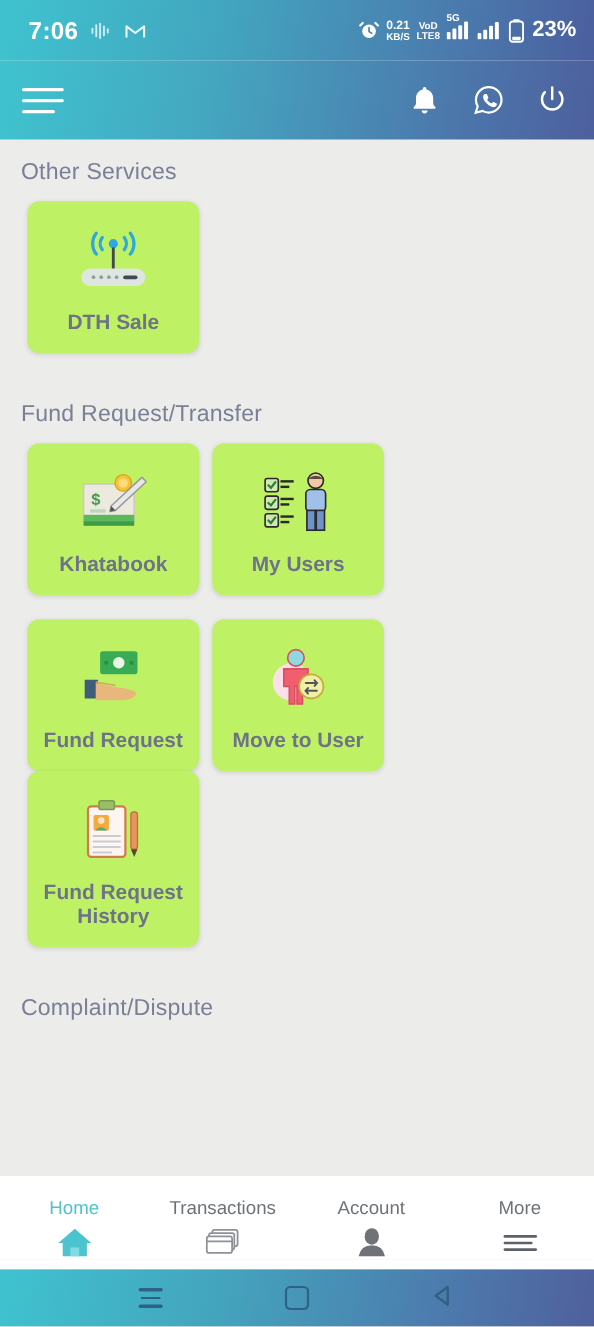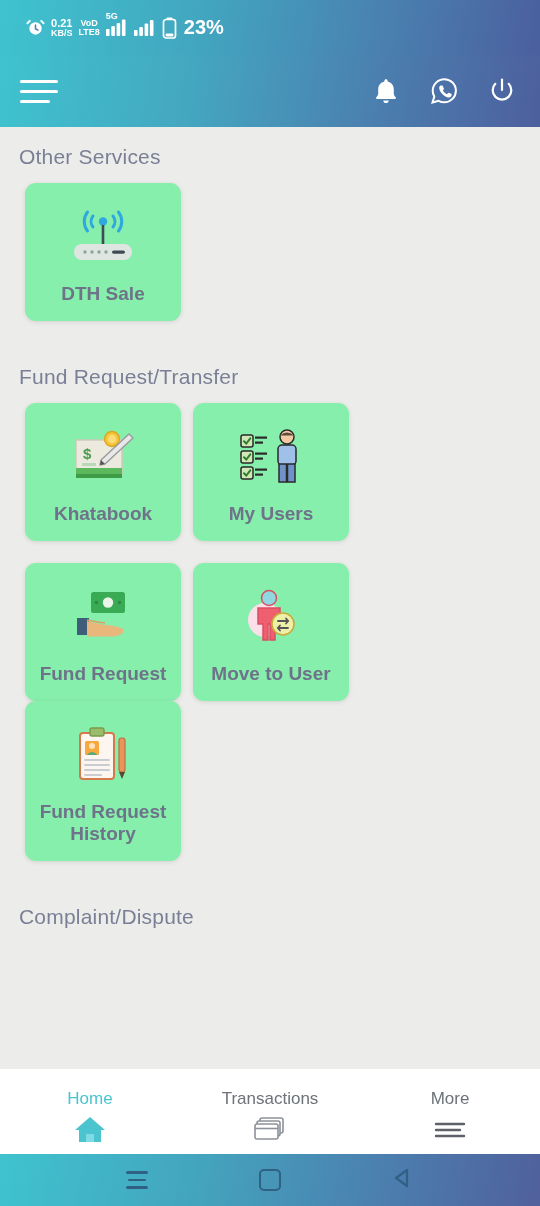--- a/index.html
+++ b/index.html
@@ -45,21 +45,21 @@
 
   
   .content { flex: 1 1 auto; background: #ecedea; overflow: hidden; position: relative; }
   .section-title {
     font-size: 21px; font-weight: 500; color: #7b7f96;
     padding: 18px 0 14px 19px; letter-spacing: .2px;
   }
   .grid { display: flex; flex-wrap: wrap; padding: 0 19px; gap: 0; }
   .cell { width: 168px; display: flex; justify-content: center; }
   .card {
-    background: #86efac; border-radius: 11px;
+    background: #bef264; border-radius: 11px;
     box-shadow: 0 1px 4px rgba(80,80,90,.17);
     width: 156px; padding: 18px 6px 16px;
     display: flex; flex-direction: column; align-items: center; justify-content: flex-start;
   }
   .card .icon { height: 72px; display: flex; align-items: center; justify-content: center; }
   .card .lbl {
     margin-top: 10px; text-align: center;
     font-size: 19px; font-weight: 600; color: #6e7389; line-height: 1.16;
   }
   .row-gap { height: 22px; width: 100%; }
@@ -90,20 +90,39 @@
   .nb-lines i:nth-child(2) { width: 18px; }
   .nb-lines i:nth-child(3) { width: 22px; }
   .nb-square { width: 22px; height: 22px; border: 2.5px solid #2f6184; border-radius: 5px; }
 </style>
 </head>
 <body>
 
 <div id="app">
 
   <div class="statusbar">
+    <div class="sb-left">
+      <span class="sb-time">7:06</span>
+      <span class="ic">
+        <svg width="20" height="16" viewBox="0 0 20 16">
+          <g stroke="#cfeef2" stroke-width="1.7" stroke-linecap="round">
+            <line x1="2" y1="6" x2="2" y2="10"></line>
+              <line x1="5.5" y1="3" x2="5.5" y2="13"></line>
+            <line x1="9" y1="1.5" x2="9" y2="14.5"></line>
+              <line x1="12.5" y1="4" x2="12.5" y2="12"></line>
+            <line x1="16" y1="6.5" x2="16" y2="9.5"></line>
+          </g>
+        </svg>
+      </span>
+      <span class="ic">
+        <svg width="20" height="16" viewBox="0 0 20 16">
+          <path d="M2 14V4l8 6 8-6v10" fill="none" stroke="#e8f7f9" stroke-width="1.9" stroke-linejoin="round"></path>
+        </svg>
+      </span>
+    </div>
 
     <div class="sb-right">
       <span class="ic">
         <svg width="19" height="19" viewBox="0 0 20 20">
           <circle cx="10" cy="11" r="6.5" fill="#fff"></circle>
           <path d="M4 3 L1.5 5.5 M16 3 L18.5 5.5" stroke="#fff" stroke-width="2" stroke-linecap="round"></path>
           <path d="M10 7.5v3.8l2.6 1.5" stroke="#4a7fb0" stroke-width="1.6" stroke-linecap="round" fill="none"></path>
         </svg>
       </span>
       <span class="sb-dual">
@@ -349,20 +368,29 @@
           <g fill="none" stroke="#8d9198" stroke-width="1.6">
             <rect x="7" y="3" width="23" height="15" rx="2"></rect>
             <rect x="4" y="6" width="23" height="15" rx="2" fill="#fff"></rect>
             <rect x="2" y="9" width="23" height="15" rx="2" fill="#fff"></rect>
             <line x1="2" y1="13.5" x2="25" y2="13.5"></line>
           </g>
         </svg>
       </span>
     </div>
     <div class="tab">
+      <span class="tlbl">Account</span>
+      <span class="ticon">
+        <svg width="30" height="28" viewBox="0 0 30 28">
+          <ellipse cx="15" cy="9" rx="6.5" ry="7.5" fill="#6f7277"></ellipse>
+          <path d="M3 27 q2-10 12-10 q10 0 12 10 z" fill="#6f7277"></path>
+        </svg>
+      </span>
+    </div>
+    <div class="tab">
       <span class="tlbl">More</span>
       <span class="ticon">
         <svg width="34" height="22" viewBox="0 0 34 22">
           <g stroke="#5e6268" stroke-width="2.4" stroke-linecap="round">
             <line x1="3" y1="6" x2="31" y2="6"></line>
               <line x1="3" y1="12" x2="27" y2="12"></line>
               <line x1="3" y1="18" x2="31" y2="18"></line>
           </g>
         </svg>
       </span>

